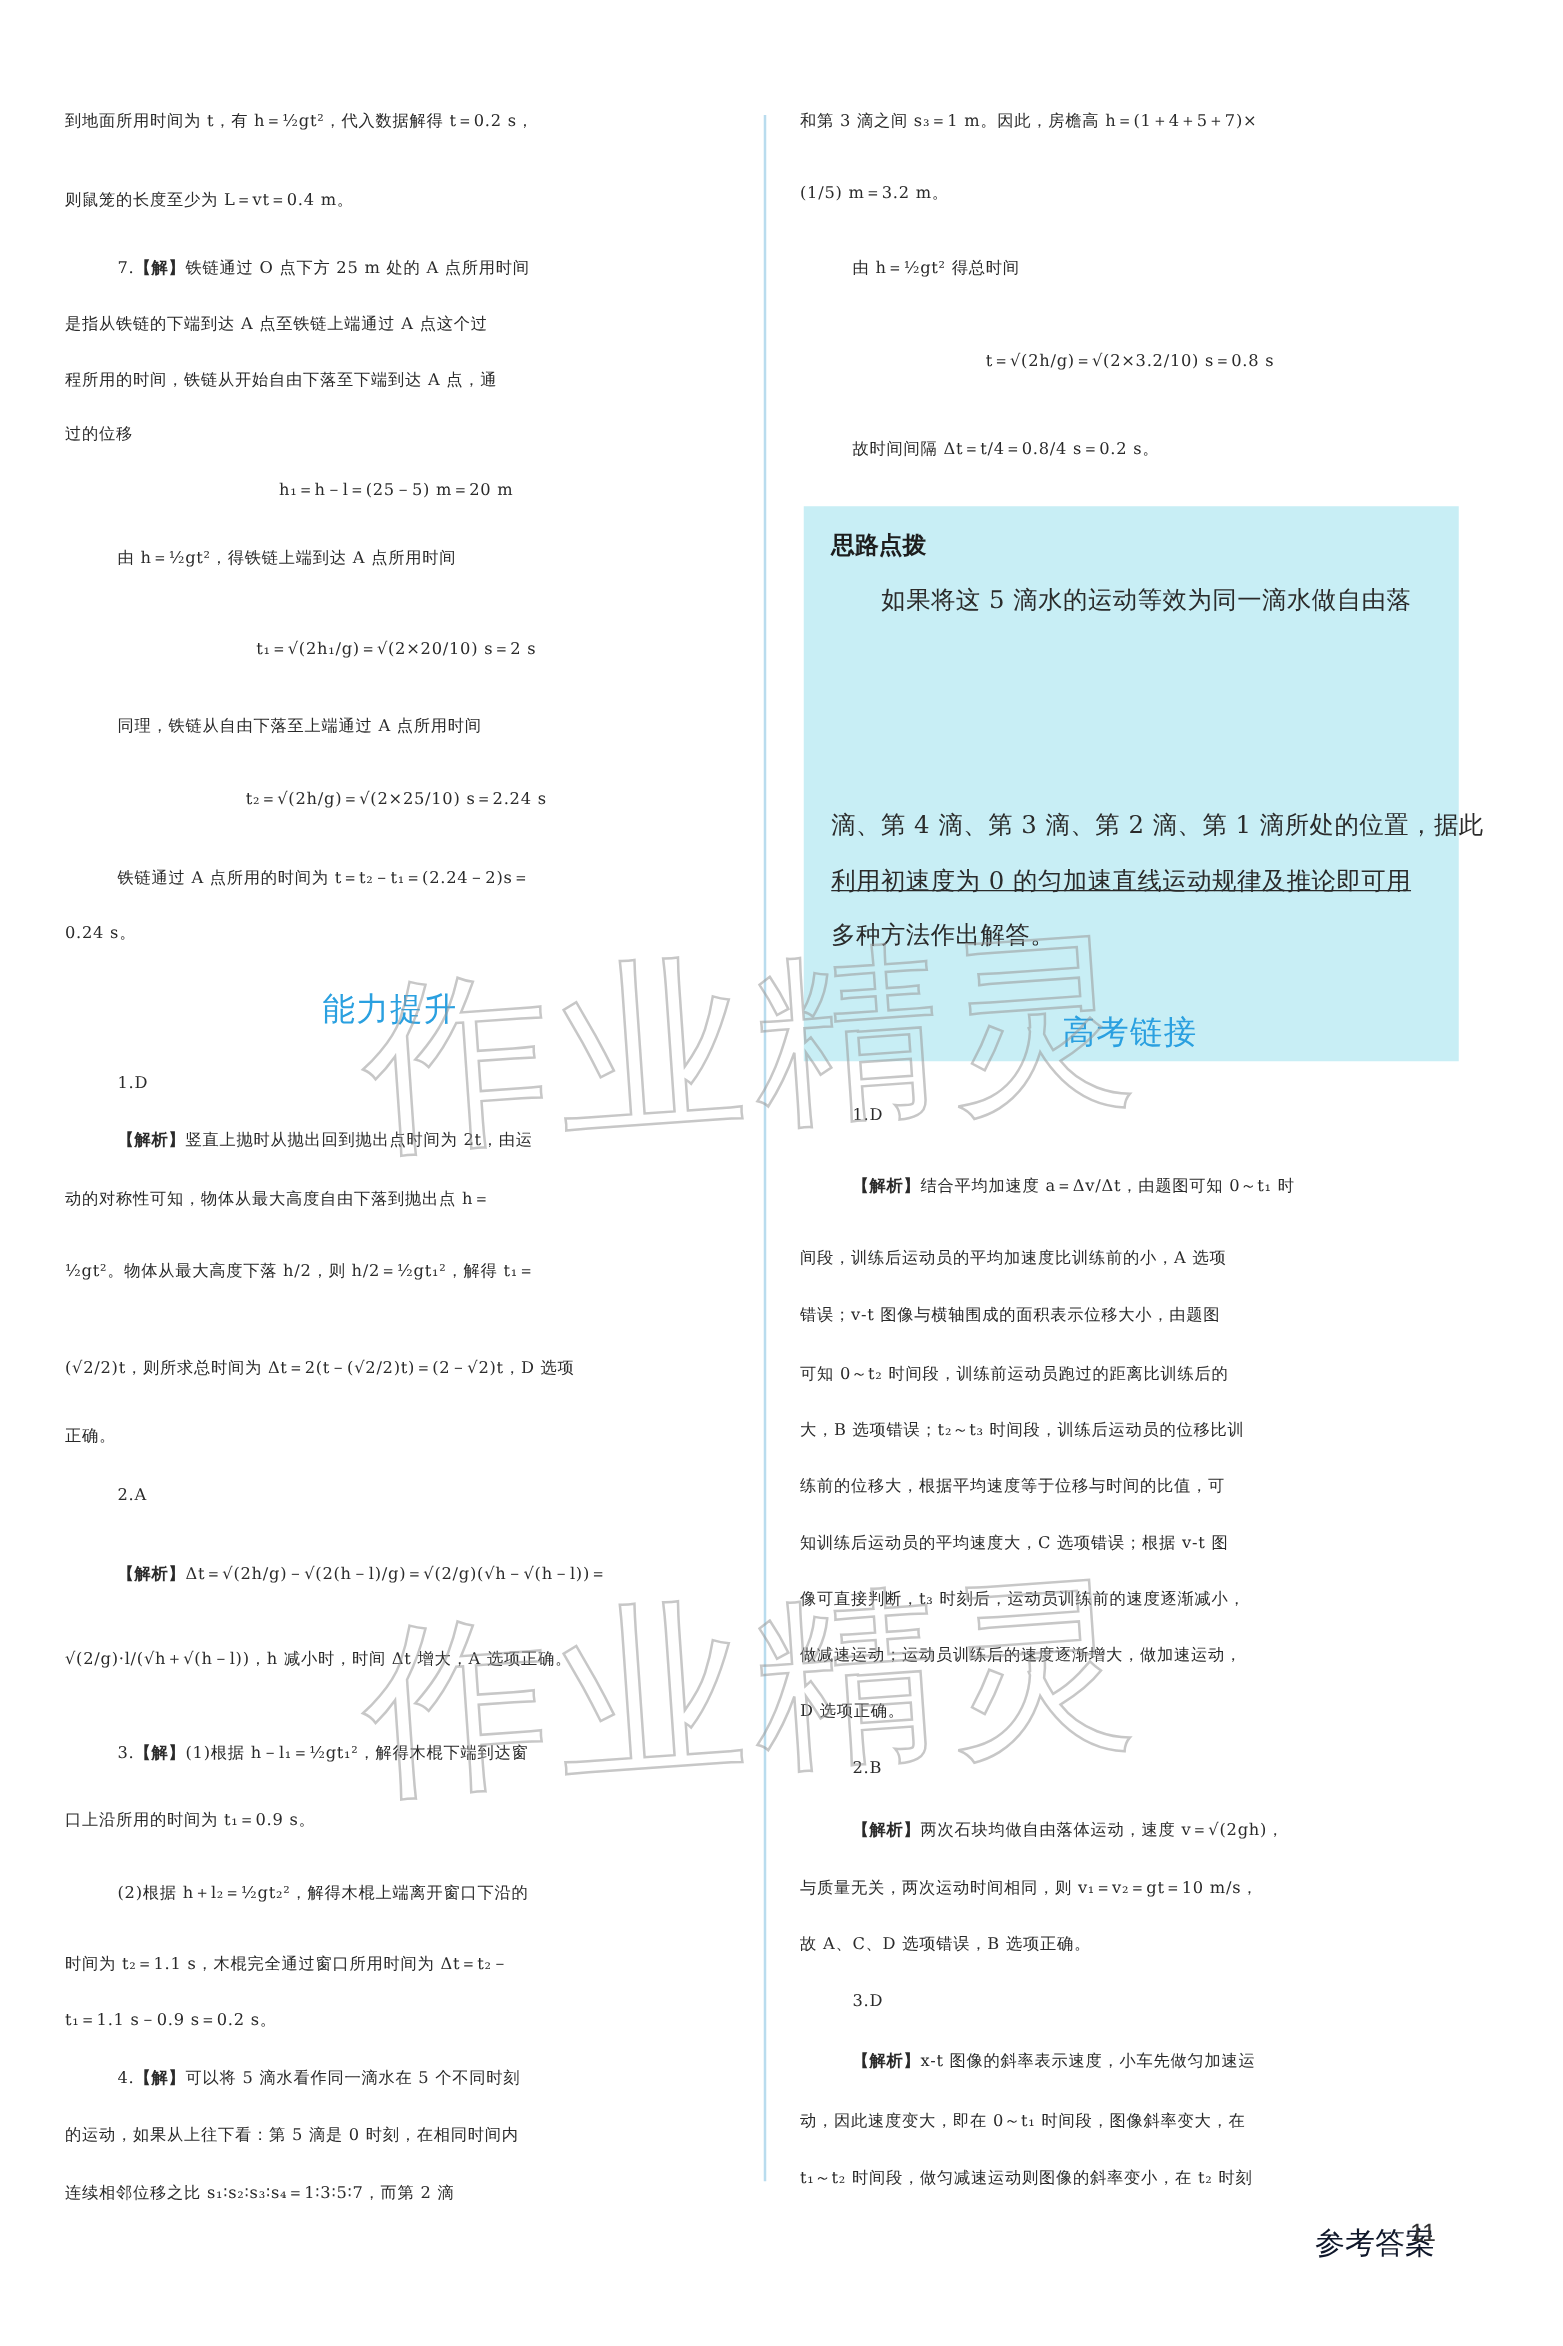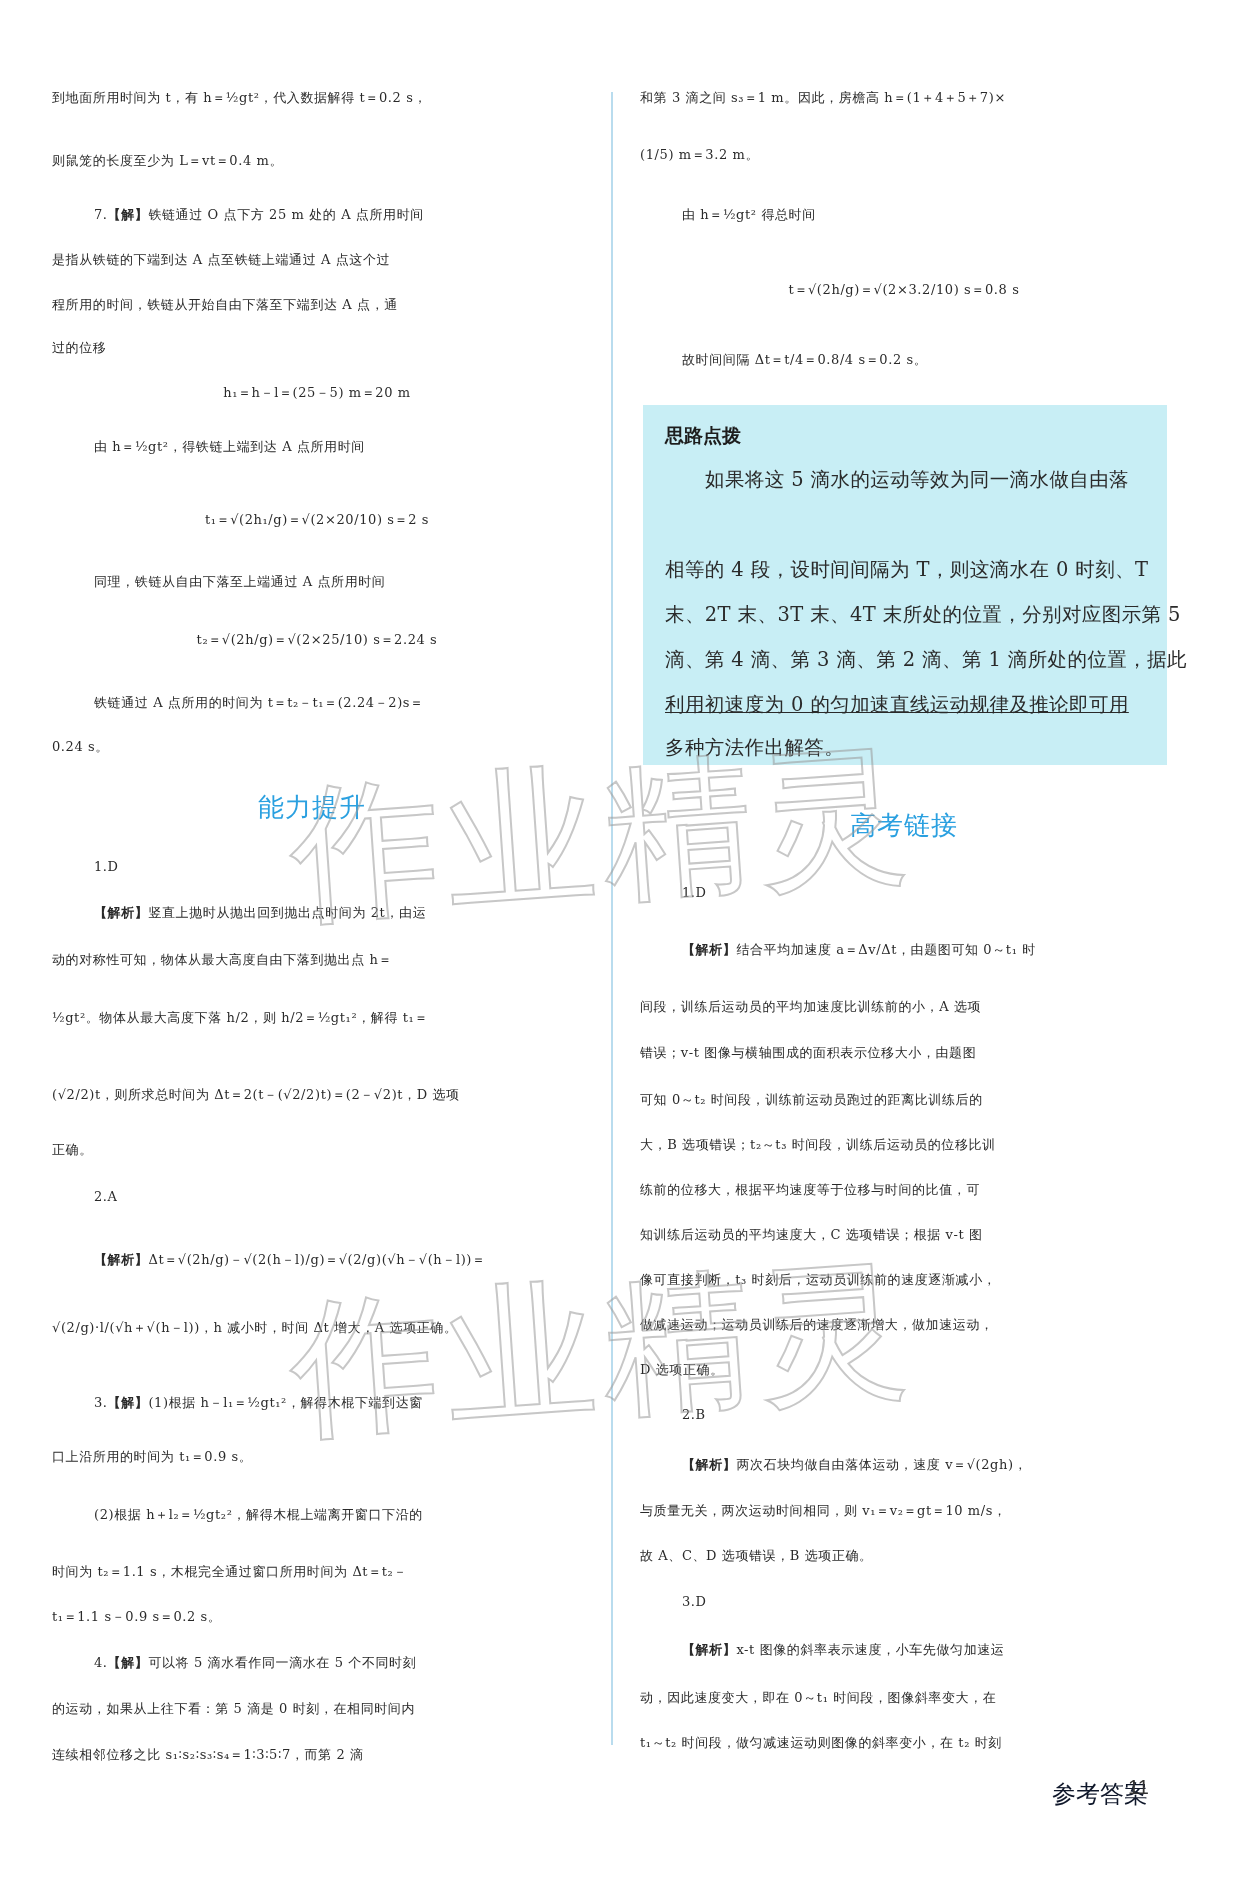--- a/index.html
+++ b/index.html
@@ -20,21 +20,21 @@
     letter-spacing: 0.6px;
   }
   .indent { padding-left: 42px; }
   .center { text-align: center; }
   .tag { font-family: "DejaVu Sans", "Liberation Sans", sans-serif; font-weight: bold; }
   .heading {
     position: absolute; font-family: "DejaVu Sans", "Liberation Sans", sans-serif;
     color: #2aa0e0; font-size: 26px; letter-spacing: 1px;
   }
   .tip-box {
-    position: absolute; left: 643px; top: 405px; width: 524px; height: 360px;
+    position: absolute; left: 643px; top: 405px; width: 524px; height: 444px;
     background: #c8eef5;
   }
   .tip-title {
     position: absolute; left: 22px; top: 18px; font-size: 19px; font-weight: bold;
     font-family: "DejaVu Sans", "Liberation Sans", sans-serif; color: #1d1d1d;
   }
   .tip-line { position: absolute; left: 22px; font-size: 19.5px; line-height: 30px; white-space: nowrap; letter-spacing: 0.4px; }
   .footer-label {
     position: absolute; left: 1052px; top: 1778px; font-size: 24px; color: #0f172a;
     font-family: "DejaVu Sans", "Liberation Sans", sans-serif;
@@ -110,22 +110,20 @@
   <div class="line" style="top:83px;">和第 3 滴之间 s₃＝1 m。因此，房檐高 h＝(1＋4＋5＋7)×</div>
   <div class="line" style="top:140px;">(1/5) m＝3.2 m。</div>
   <div class="line indent" style="top:200px;">由 h＝½gt² 得总时间</div>
   <div class="line center" style="top:275px; width:528px;">t＝√(2h/g)＝√(2×3.2/10) s＝0.8 s</div>
   <div class="line indent" style="top:345px;">故时间间隔 Δt＝t/4＝0.8/4 s＝0.2 s。</div>
 </div>
 
 <div class="tip-box">
   <div class="tip-title">思路点拨</div>
   <div class="tip-line" style="top:60px; padding-left:40px;">如果将这 5 滴水的运动等效为同一滴水做自由落</div>
-  <div class="tip-line" style="top:150px;">相等的 4 段，设时间间隔为 T，则这滴水在 0 时刻、T</div>
-  <div class="tip-line" style="top:195px;">末、2T 末、3T 末、4T 末所处的位置，分别对应图示第 5</div>
   <div class="tip-line" style="top:240px;">滴、第 4 滴、第 3 滴、第 2 滴、第 1 滴所处的位置，据此</div>
   <div class="tip-line" style="top:285px;text-decoration:underline;">利用初速度为 0 的匀加速直线运动规律及推论即可用</div>
   <div class="tip-line" style="top:328px;">多种方法作出解答。</div>
 </div>
 
 <div class="col col-right">
   <div class="heading" style="top:808px; left:0; width:528px; text-align:center;">高考链接</div>
 
   <div class="line indent" style="top:878px;">1.D</div>
   <div class="line indent" style="top:935px;">

